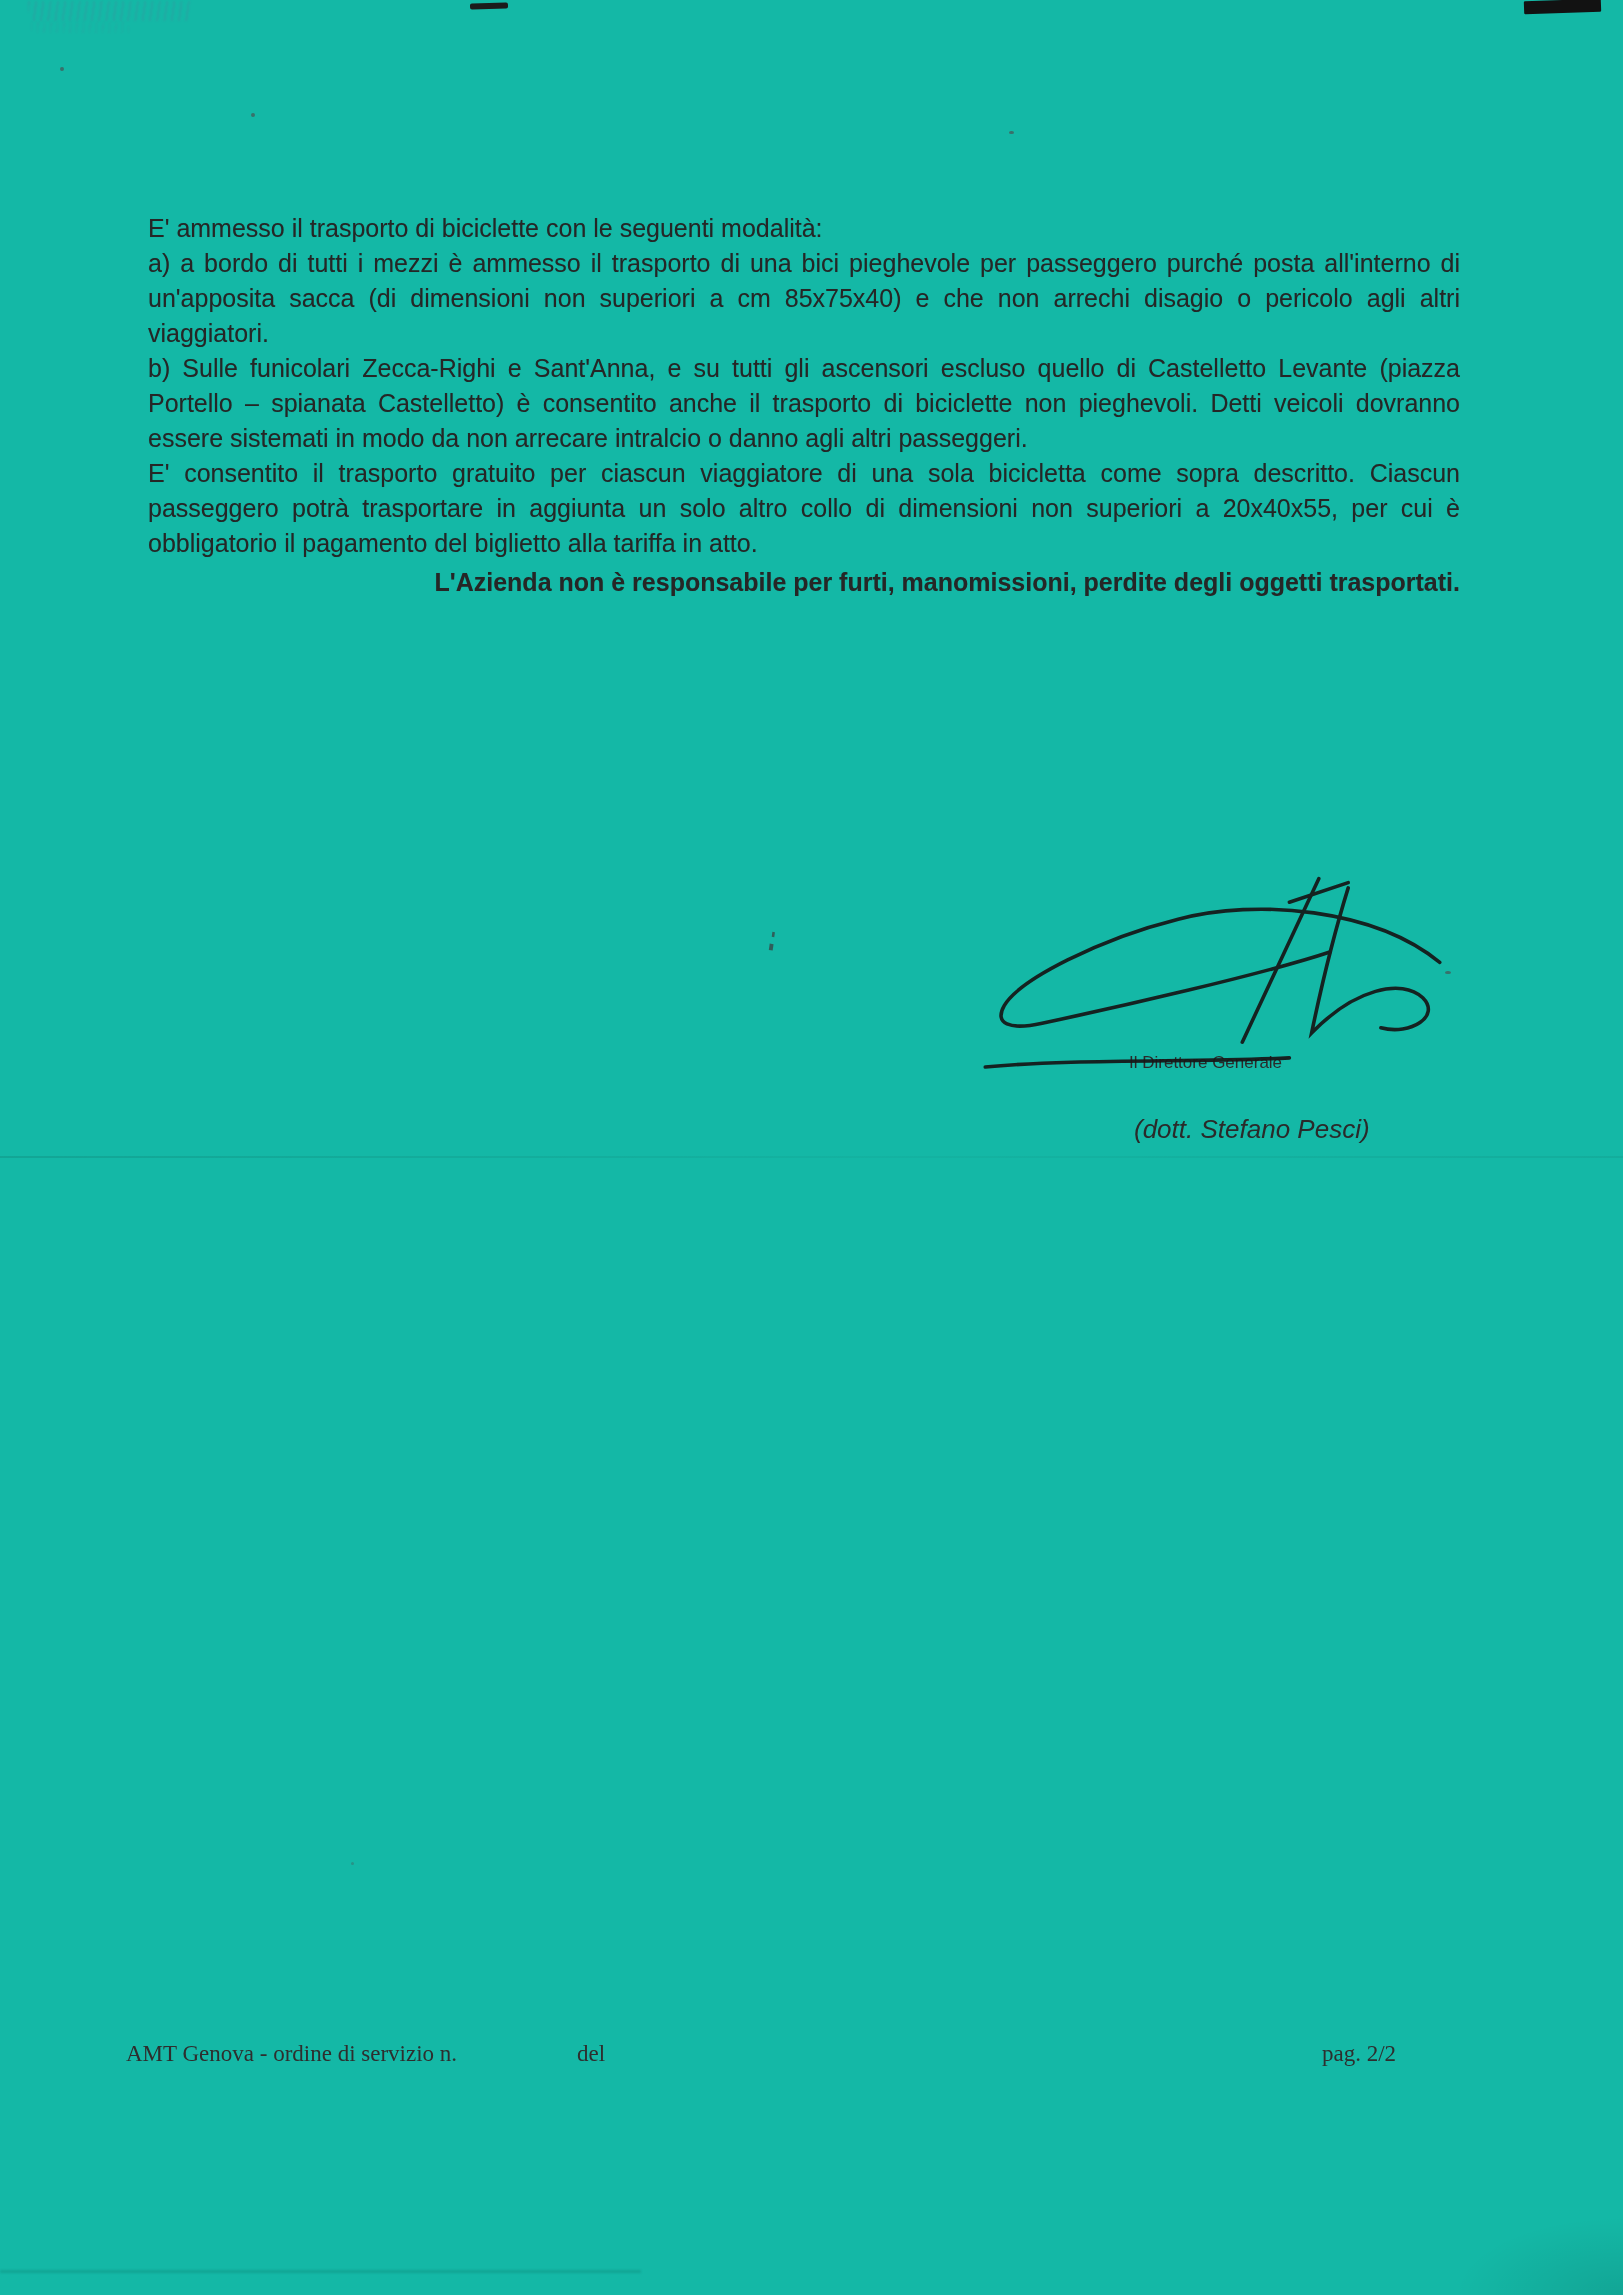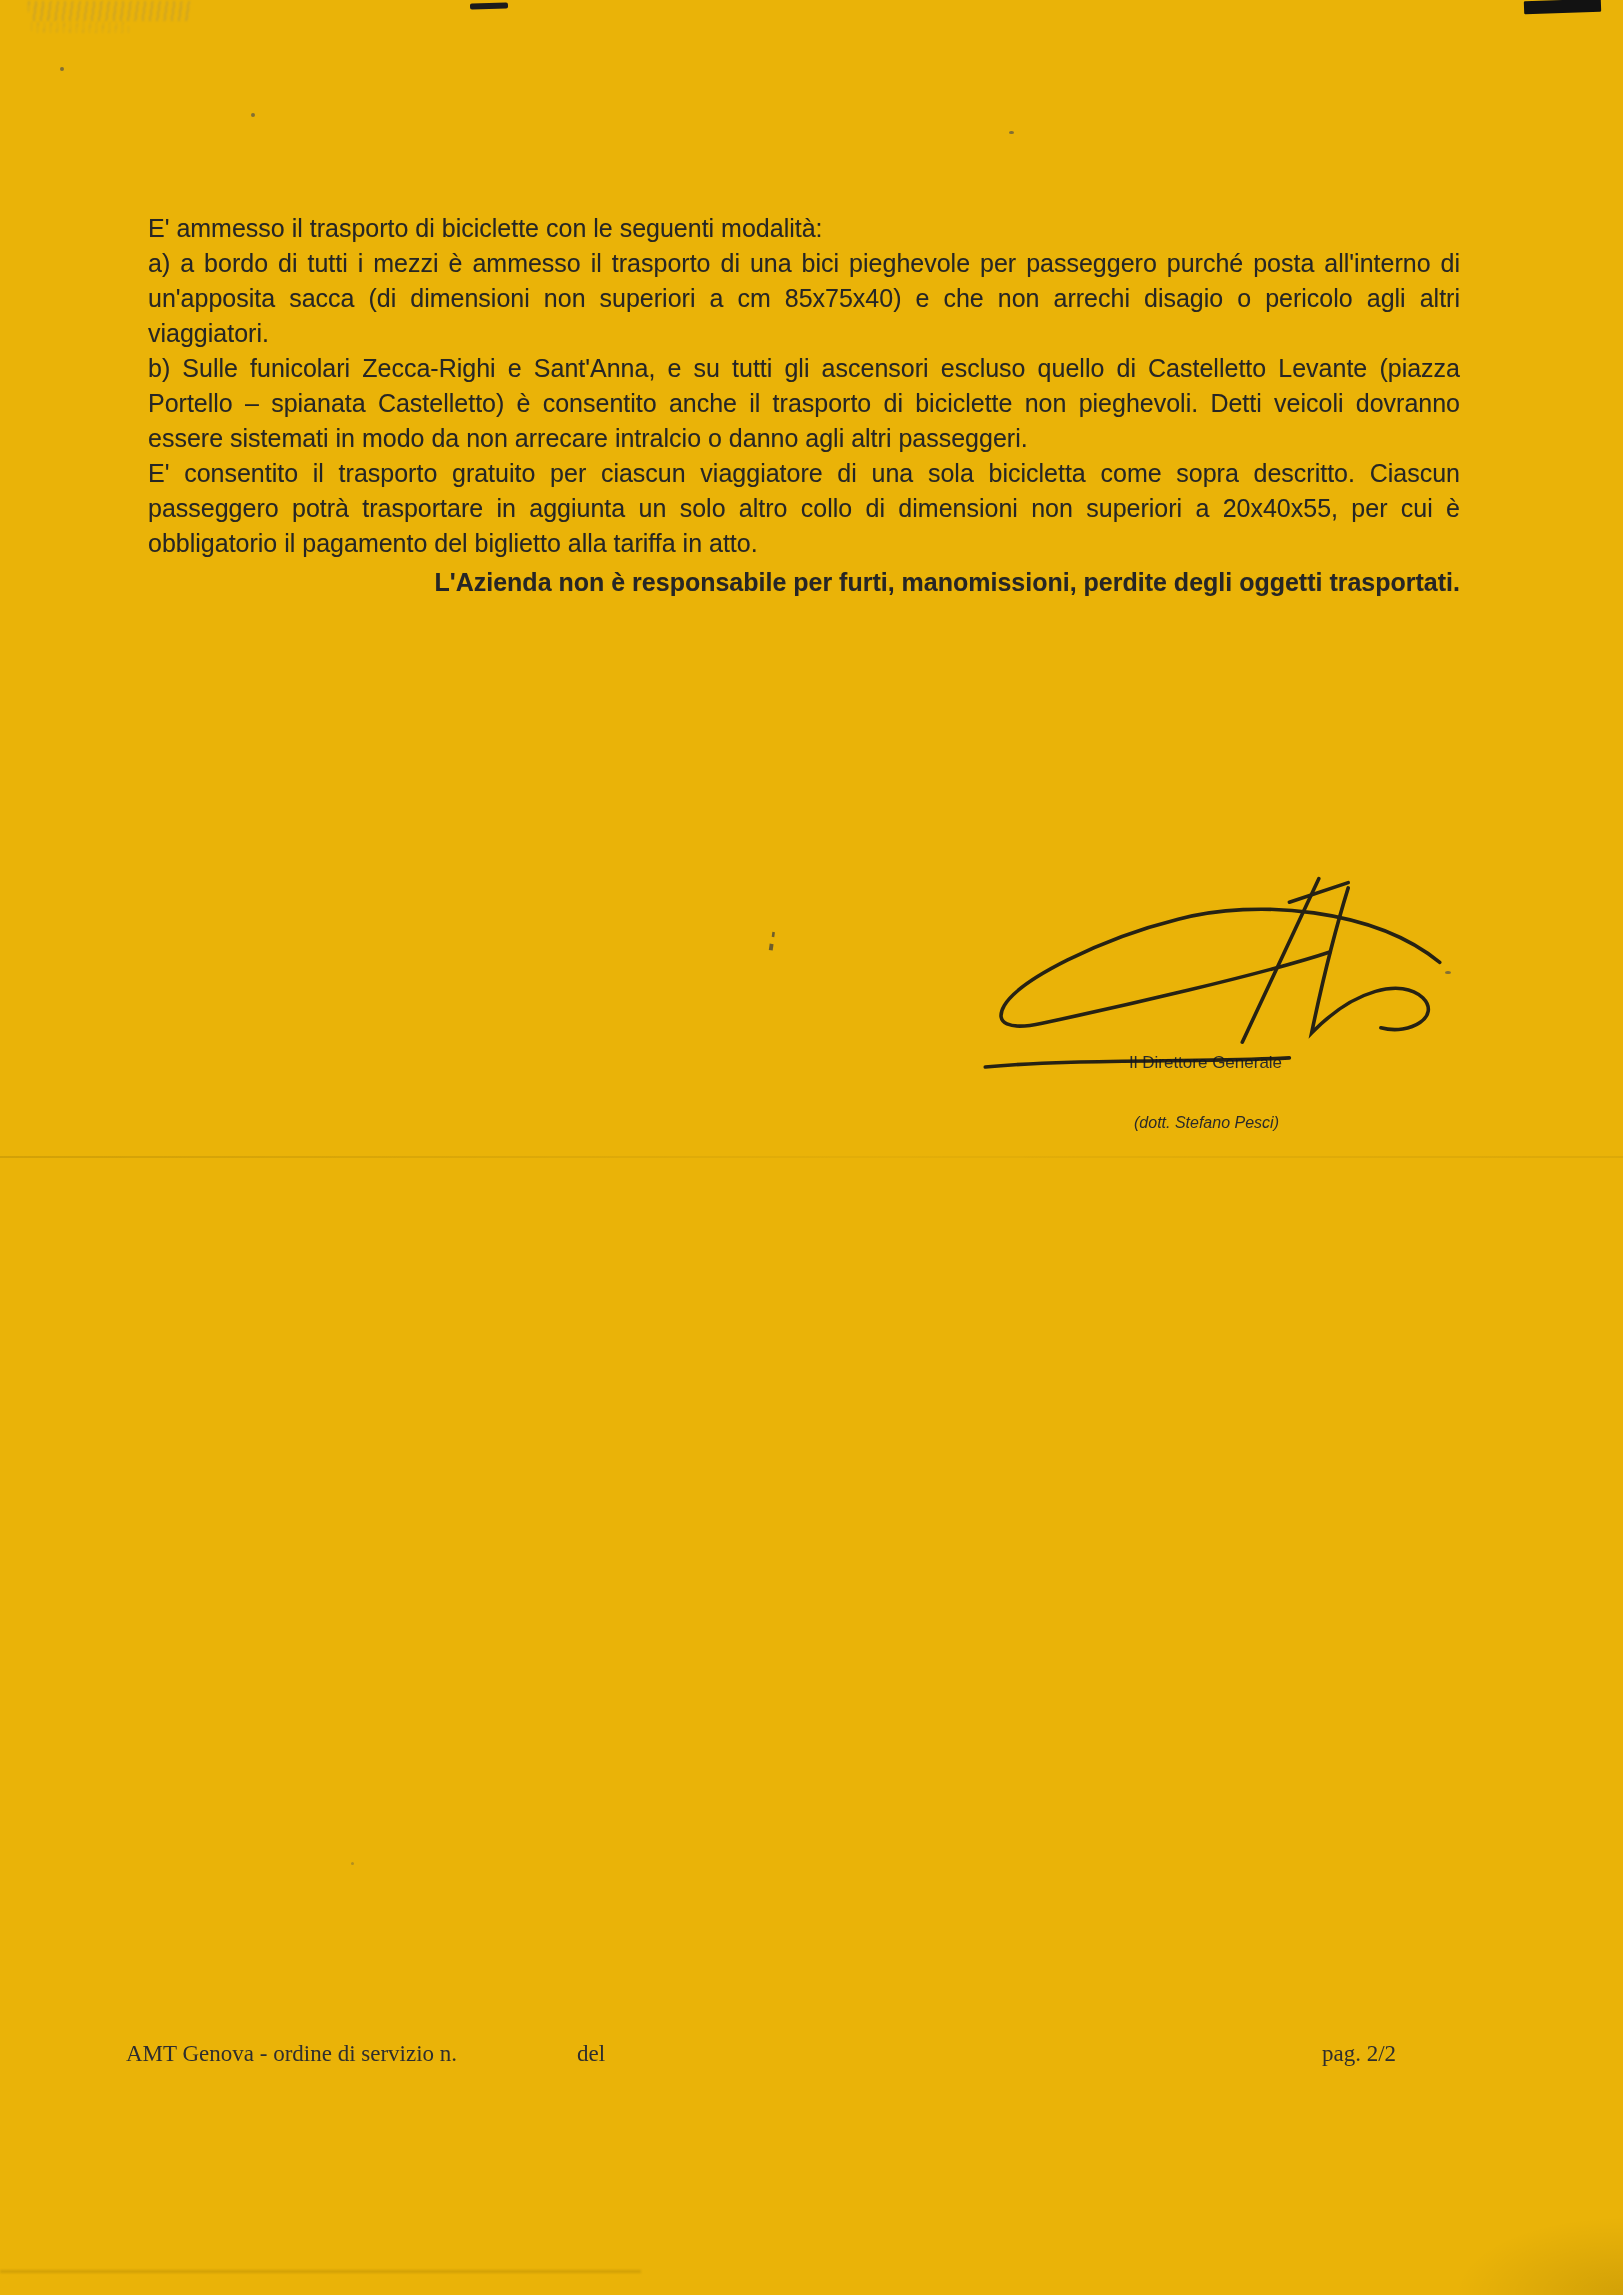--- a/index.html
+++ b/index.html
@@ -4,21 +4,21 @@
 <style>
   html, body {
     margin: 0;
     padding: 0;
     background: #e9e9e7;
   }
   .page {
     position: relative;
     width: 1623px;
     height: 2295px;
-    background: #eab308;
+    background: #14b8a6;
     overflow: hidden;
     font-family: "Liberation Sans", sans-serif;
     color: #262626;
   }
 
   
   .text-block {
     position: absolute;
     left: 148px;
     top: 211px;
@@ -59,21 +59,21 @@
     top: 189px;
     z-index: 1;
     font-size: 17px;
     color: #2a2a2a;
     white-space: nowrap;
   }
   .sig-name {
     position: absolute;
     left: 152px;
     top: 250px;
-    font-size: 16px;
+    font-size: 26px;
     font-style: italic;
     color: #2a2a2a;
     white-space: nowrap;
   }
 
   
   .footer {
     position: absolute;
     left: 0;
     top: 2041px;

